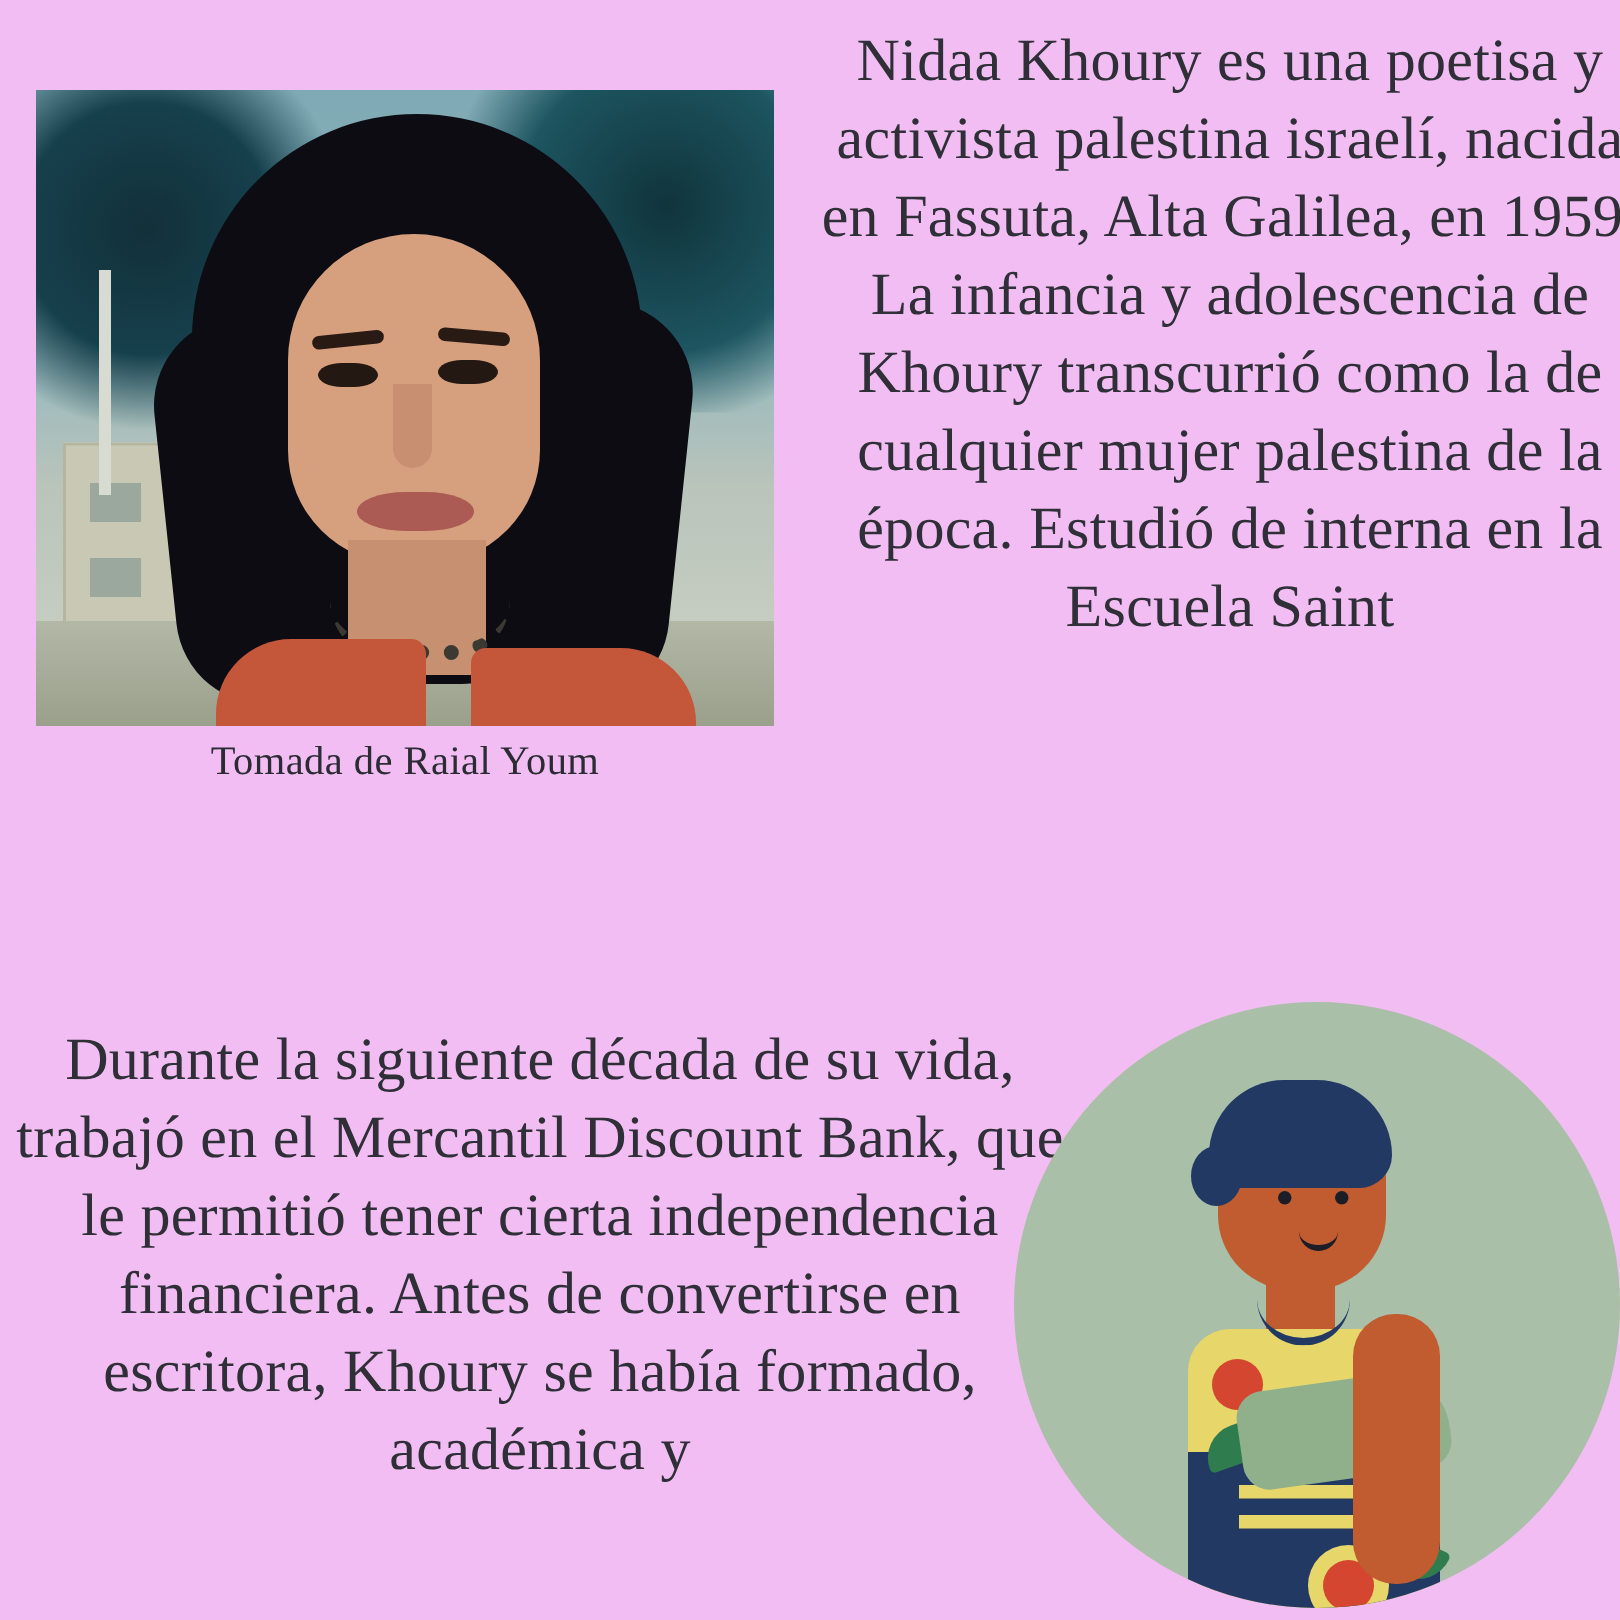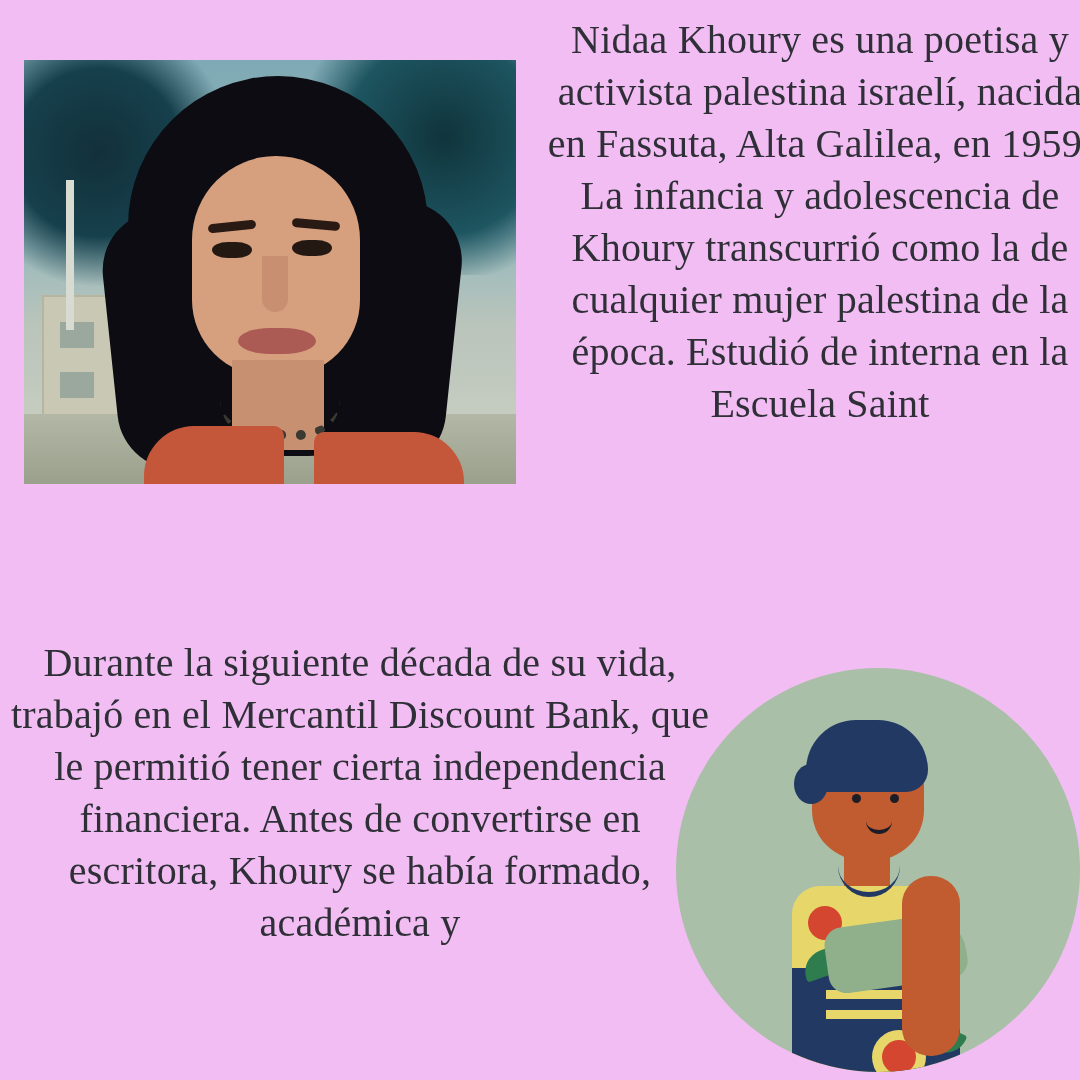--- a/index.html
+++ b/index.html
@@ -221,21 +221,21 @@
     top: 14px;
     width: 552px;
   }
   #para-mid {
     left: 24px;
     top: 566px;
     width: 1032px;
   }
   #para-bottom {
     left: 10px;
-    top: 637px;
+    top: 680px;
     width: 700px;
   }
 
   
   .illus {
     position: absolute;
     left: 676px;
     top: 668px;
     width: 404px;
     height: 404px;
@@ -401,20 +401,21 @@
       <div class="brow-r"></div>
       <div class="eye-l"></div>
       <div class="eye-r"></div>
       <div class="nose"></div>
       <div class="lips"></div>
       <div class="neck"></div>
       <div class="necklace"></div>
       <div class="shoulder-l"></div>
       <div class="shoulder-r"></div>
     </div>
+    <div class="photo-caption">Tomada de Raial Youm</div>
   </div>
 
   <div class="para" id="para-top">Nidaa Khoury es una poetisa y activista palestina israelí, nacida en Fassuta, Alta Galilea, en 1959.
 La infancia y adolescencia de Khoury transcurrió como la de cualquier mujer palestina de la época. Estudió de interna en la Escuela Saint</div>
   <div class="para" id="para-bottom">Durante la siguiente década de su vida, trabajó en el Mercantil Discount Bank, que le permitió tener cierta independencia financiera.
 Antes de convertirse en escritora, Khoury se había formado, académica y</div>
 
   <div class="illus">
     <div class="fig-arm2"></div>
     <div class="fig-neck"></div>

